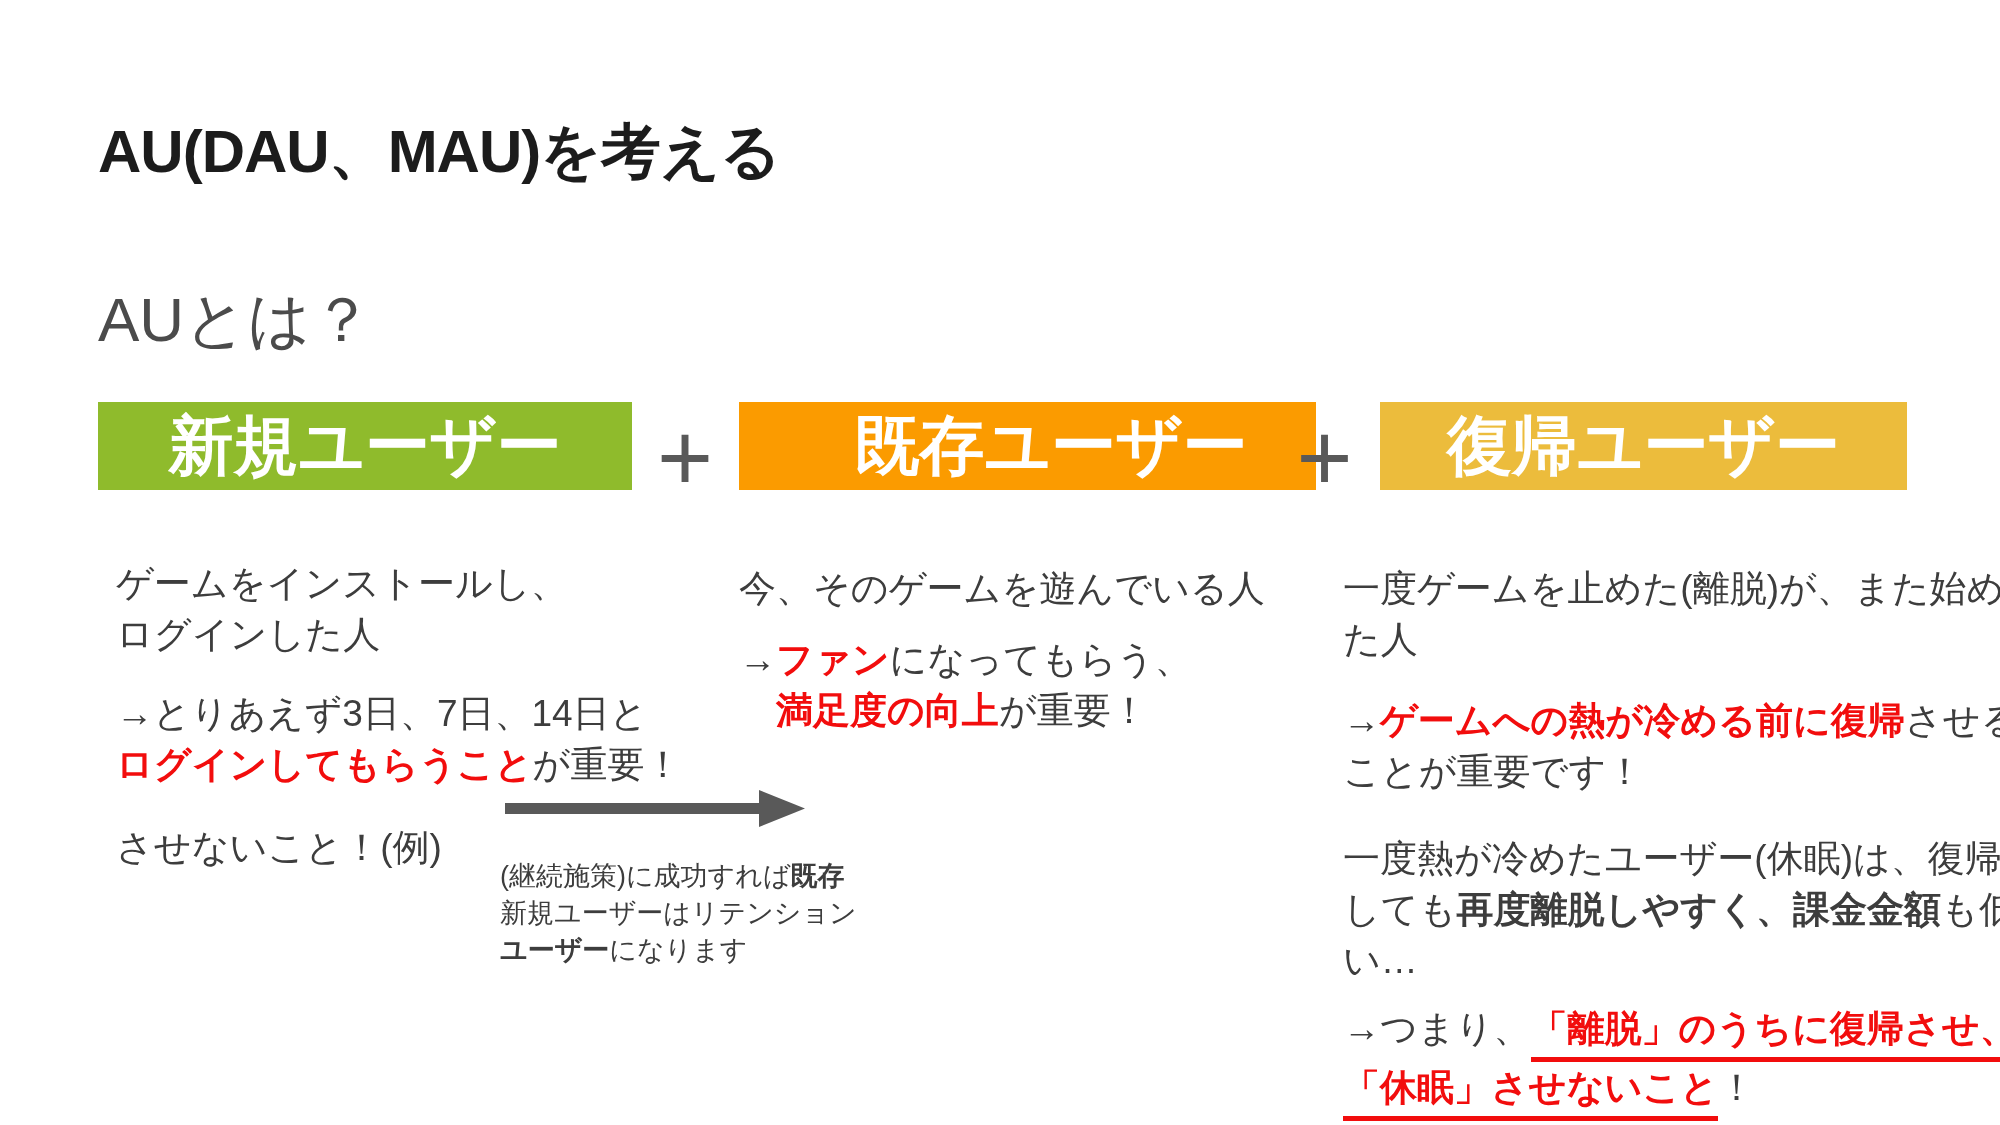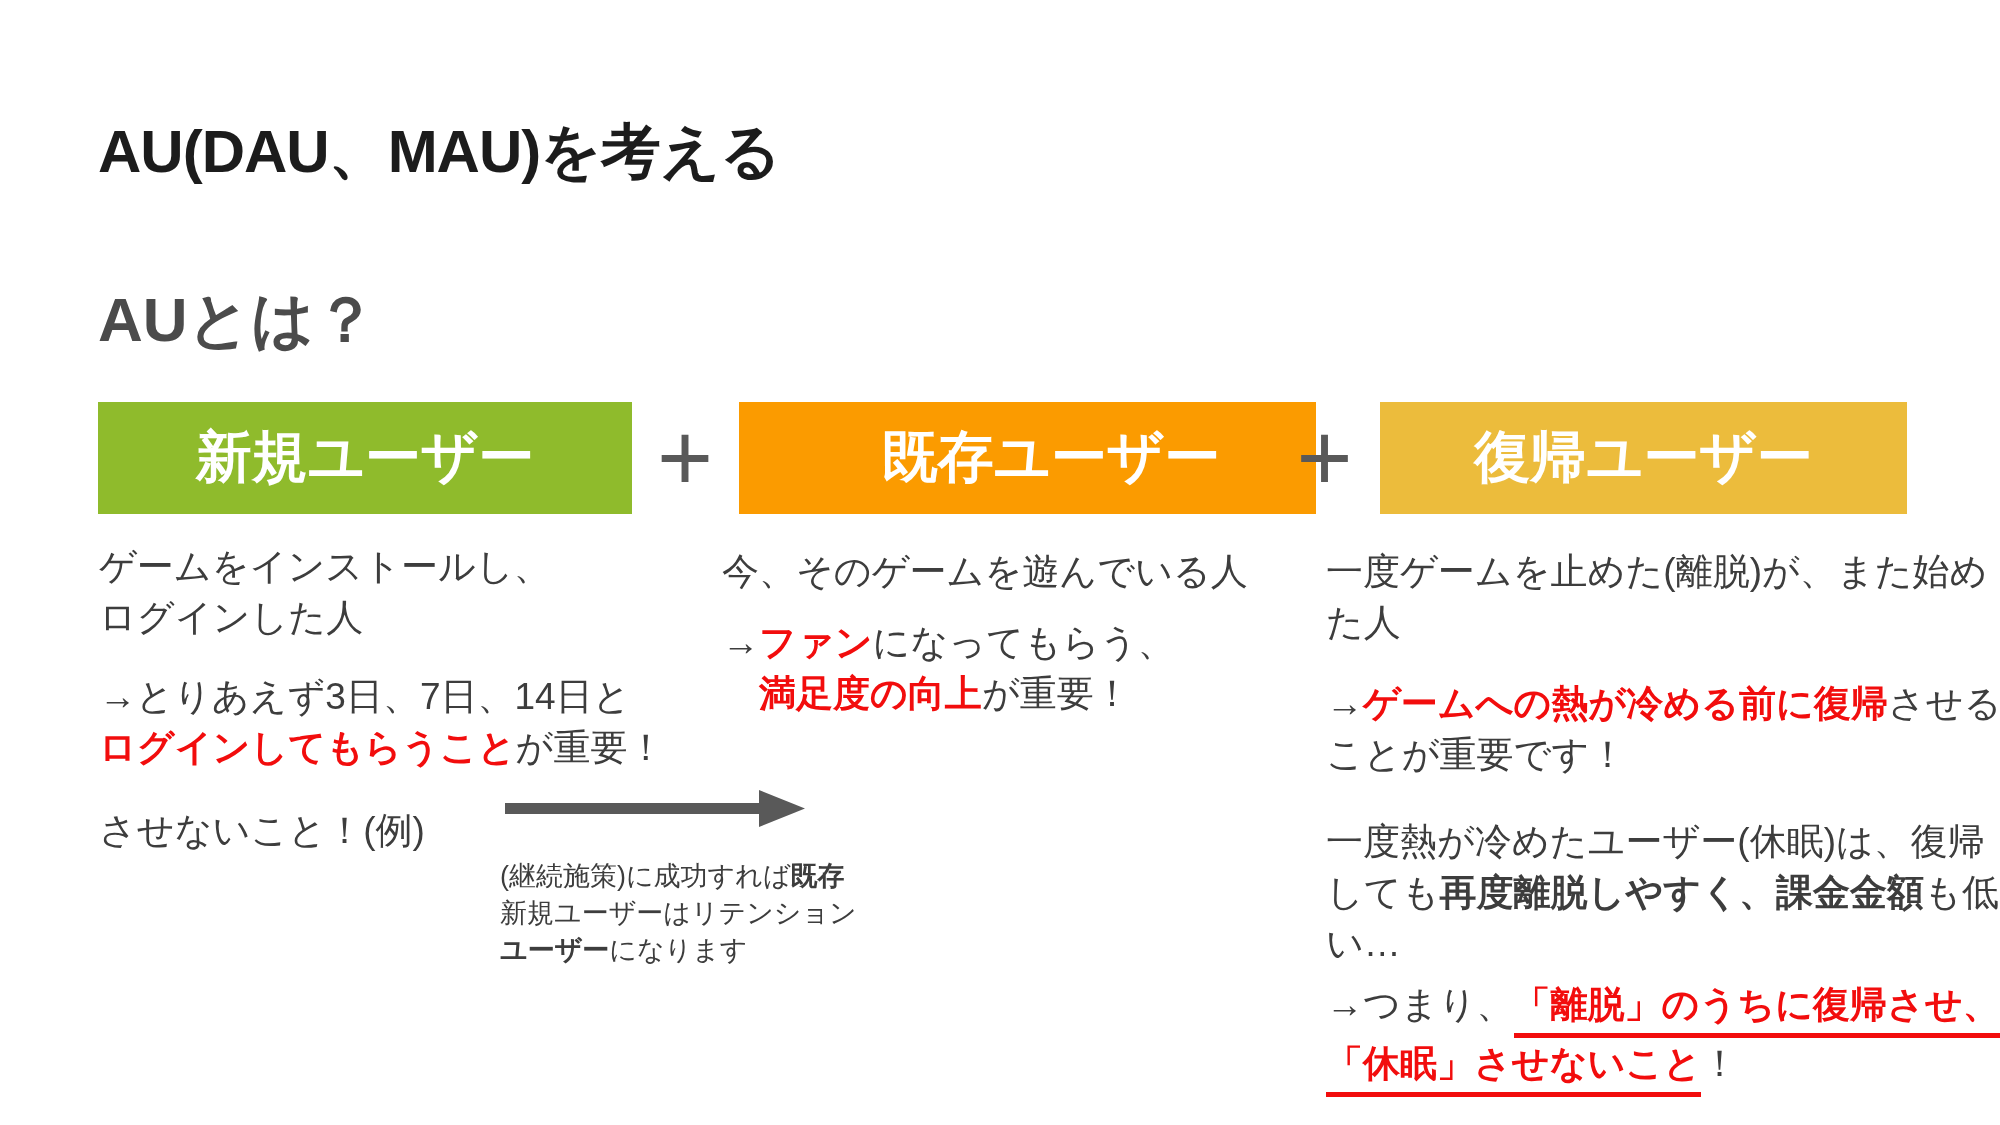--- a/index.html
+++ b/index.html
@@ -6,41 +6,41 @@
   #slide{
     position:relative;width:2000px;height:1125px;background:#ffffff;overflow:hidden;
     font-family:"Liberation Sans","DejaVu Sans",sans-serif;
   }
   .title{
     position:absolute;left:98px;top:112px;
     font-size:60px;font-weight:800;color:#1c1c1c;letter-spacing:-1px;white-space:nowrap;
   }
   .subtitle{
     position:absolute;left:98px;top:278px;
-    font-size:62px;font-weight:700;color:#4b4b4b;white-space:nowrap;
+    font-size:62px;font-weight:400;color:#4b4b4b;white-space:nowrap;
   }
   .ubox{
-    position:absolute;top:402px;height:112px;
+    position:absolute;top:402px;height:88px;
     display:flex;align-items:center;justify-content:center;
-    font-size:56px;font-weight:800;color:#ffffff;white-space:nowrap;letter-spacing:0px;
+    font-size:65px;font-weight:800;color:#ffffff;white-space:nowrap;letter-spacing:0px;
   }
   .box-new{left:98px;width:534px;}
   .box-existing{left:739px;width:530px;}
   .box-returning{left:1380px;width:527px;}
   .plus{
     position:absolute;top:402px;height:112px;
     display:flex;align-items:center;justify-content:center;
     font-size:96px;font-weight:400;color:#595959;
   }
   .plus1{left:630px;width:110px;}
   .plus2{left:1268px;width:113px;}
   .col{
     position:absolute;font-size:37px;line-height:51px;color:#3d3d3d;
   }
-  .col p{margin:0;white-space:nowrap;}
+  .col p{margin:17px;white-space:nowrap;}
   .col-left{left:99px;top:541px;width:600px;}
   .col-left .p2{margin-top:28px;}
   .col-left .p3{margin-top:32px;}
   .col-mid{left:722px;top:546px;width:600px;}
   .col-mid .p2{margin-top:20px;}
   .col-mid .indent{padding-left:37px;display:inline-block;}
   .col-right{left:1326px;top:546px;width:680px;}
   .col-right .p2{margin-top:30px;}
   .col-right .p3{margin-top:36px;}
   .col-right .p4{margin-top:10px;}

